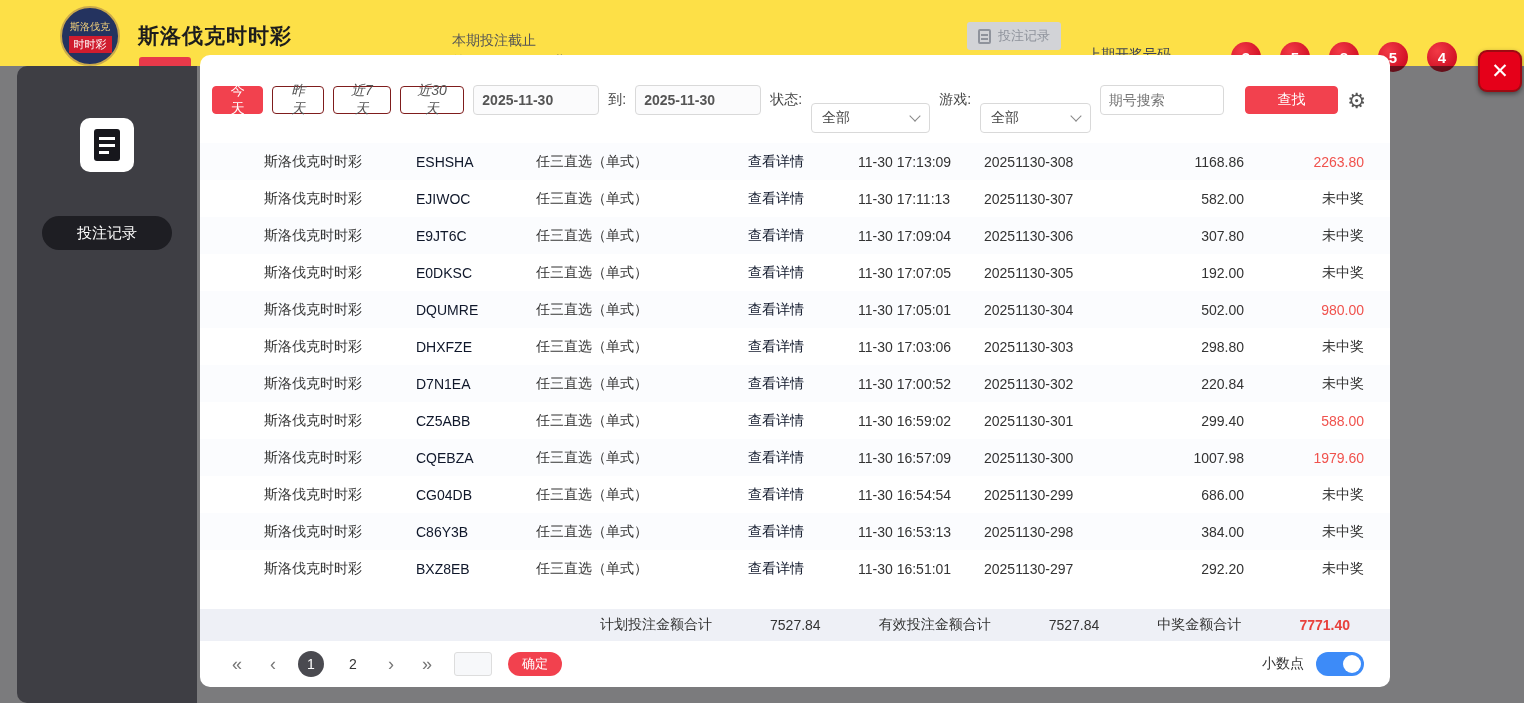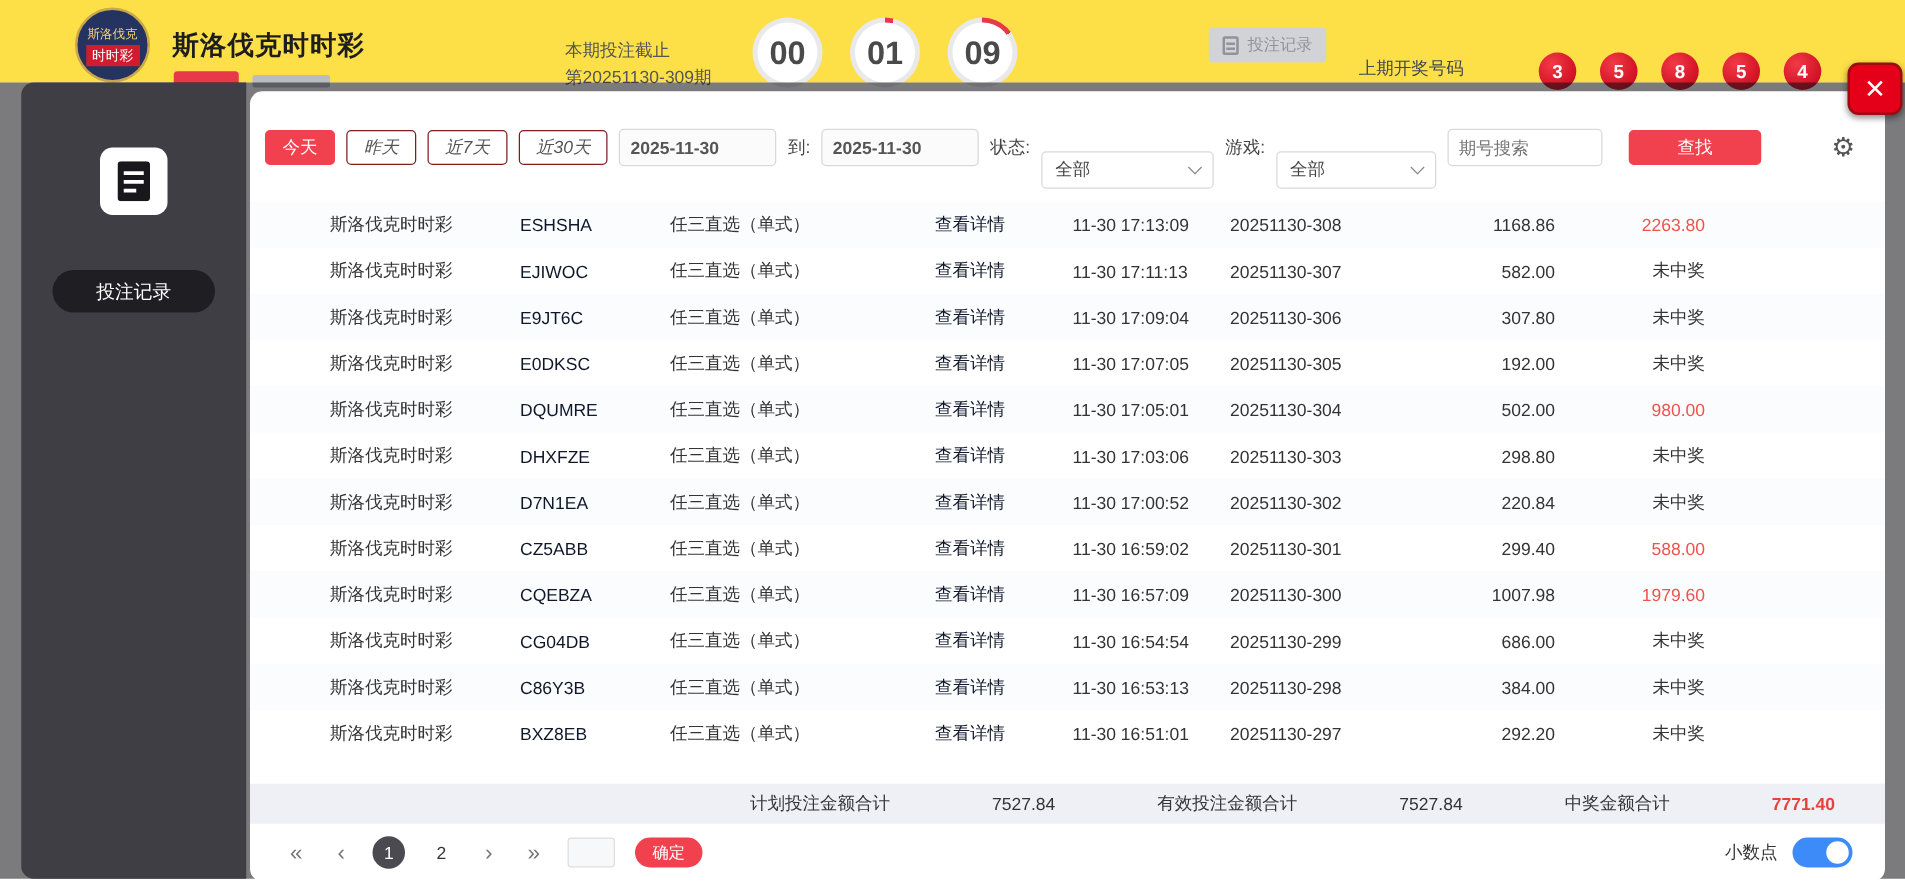--- a/index.html
+++ b/index.html
@@ -52,21 +52,21 @@
   .doc-glyph { width:26px; height:32px; border-radius:3px;
                background:linear-gradient(#fff,#fff) no-repeat 5px 8px/16px 3px,
                           linear-gradient(#fff,#fff) no-repeat 5px 15px/16px 3px,
                           linear-gradient(#fff,#fff) no-repeat 5px 22px/10px 3px, #17171c; }
   .side-item { margin:44px auto 0; width:130px; height:34px; border-radius:17px; color:#fff;
                font-size:15px; display:flex; align-items:center; justify-content:center; cursor:pointer; }
   .side-item + .side-item { margin-top:8px; }
   .side-item.active { background:#1e1e23; }
 
   
-  .modal { position:absolute; left:200px; top:73px; width:1308px; height:632px; background:#fff;
+  .modal { position:absolute; left:200px; top:55px; width:1190px; height:632px; background:#fff;
            border-radius:10px; z-index:3; display:flex; flex-direction:column; overflow:hidden; }
   .filter-bar { display:flex; align-items:center; gap:9px; padding:12px 12px 10px; flex:0 0 auto; }
   .btn { height:28px; padding:0 13px; border-radius:4px; font-size:14px; display:flex; align-items:center;
          justify-content:center; cursor:pointer; font-family:inherit; }
   .btn.red { background:#f2414e; color:#fff; border:1px solid #f2414e; }
   .btn.outline { background:#fff; color:#555; border:1px solid #7f1d1d;font-style:italic; }
   .inp { height:30px; border:1px solid #d9d9d9; border-radius:4px; background:#fbfbfc; font-size:14px;
          color:#555; padding:0 8px; font-family:inherit; }
   .date-inp { width:126px;font-weight:bold; }
   .search-inp { width:124px; background:#fff; }
@@ -120,31 +120,20 @@
   <div class="page-header">
     <div class="logo">
       <span class="logo-top">斯洛伐克</span>
       <span class="logo-band">时时彩</span>
     </div>
     <div class="app-title">斯洛伐克时时彩</div>
     <div class="partial-btn"></div>
     <div class="partial-text"></div>
     <div class="deadline">本期投注截止</div>
     <div class="period">第20251130-309期</div>
-    <div class="countdown">
-      <div class="ring h">
-        <div class="inner">00</div>
-      </div>
-      <div class="ring m">
-        <div class="inner">01</div>
-      </div>
-      <div class="ring s">
-        <div class="inner">09</div>
-      </div>
-    </div>
     <button class="records-btn">
       <span class="records-icon"></span>
       <span>投注记录</span>
     </button>
     <div class="last-draw-label">上期开奖号码</div>
     <div class="last-draw-balls">
         <div class="ball">3</div>
         <div class="ball">5</div>
         <div class="ball">8</div>
         <div class="ball">5</div>

